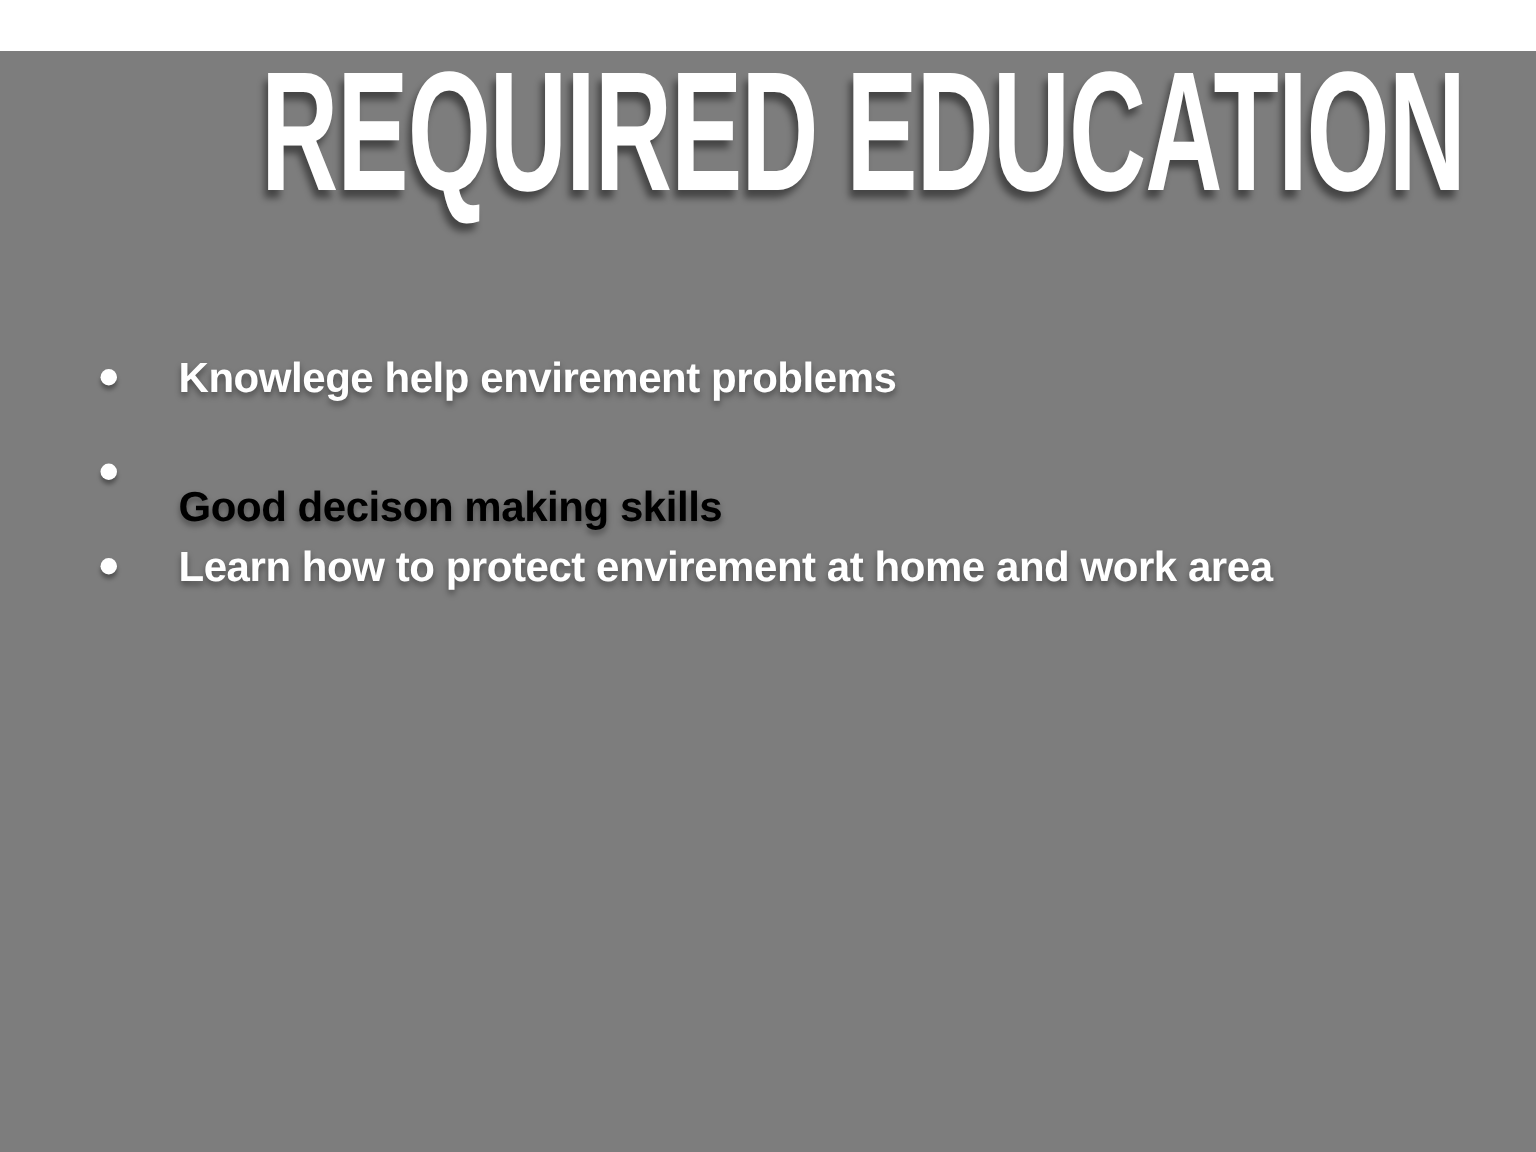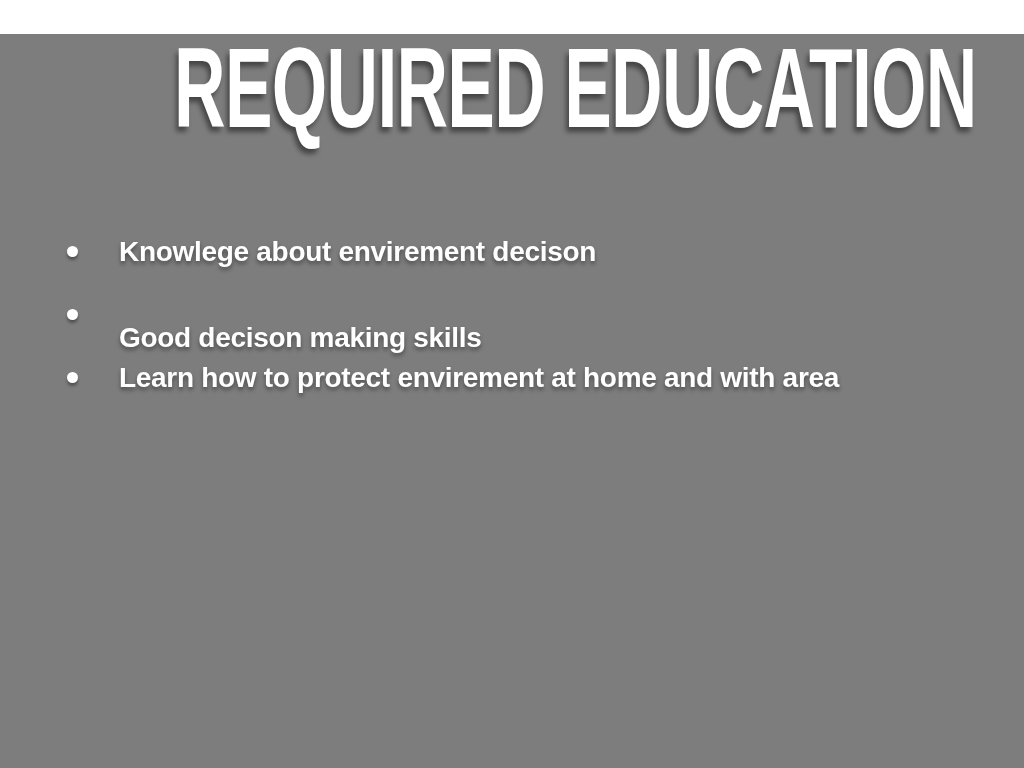--- a/index.html
+++ b/index.html
@@ -68,24 +68,24 @@
 </style>
 </head>
 <body>
 
 <div class="slide" style="background: rgb(125, 125, 125);">
   <h1 class="title" style="color: rgb(255, 255, 255);">REQUIRED EDUCATION</h1>
 
   <ul class="bullets">
     <li class="bullet-row">
       <span class="dot" style="background: rgb(255, 255, 255);"></span>
-      <span class="bullet-text" style="color: rgb(255, 255, 255);">Knowlege about envirement decison</span>
+      <span class="bullet-text" style="color: rgb(255, 255, 255);">Knowlege help envirement problems</span>
     </li>
     <li class="bullet-row">
       <span class="dot" style="background: rgb(255, 255, 255);"></span>
-      <span class="bullet-text" style="color: #ffffff; margin-top: 46px;">Good decison making skills</span>
+      <span class="bullet-text" style="color: #000000; margin-top: 46px;">Good decison making skills</span>
     </li>
     <li class="bullet-row">
       <span class="dot" style="background: rgb(255, 255, 255);"></span>
-      <span class="bullet-text" style="color: rgb(255, 255, 255);">Learn how to protect envirement at home and with area</span>
+      <span class="bullet-text" style="color: rgb(255, 255, 255);">Learn how to protect envirement at home and work area</span>
     </li>
   </ul>
 </div>
 
 </body></html>

